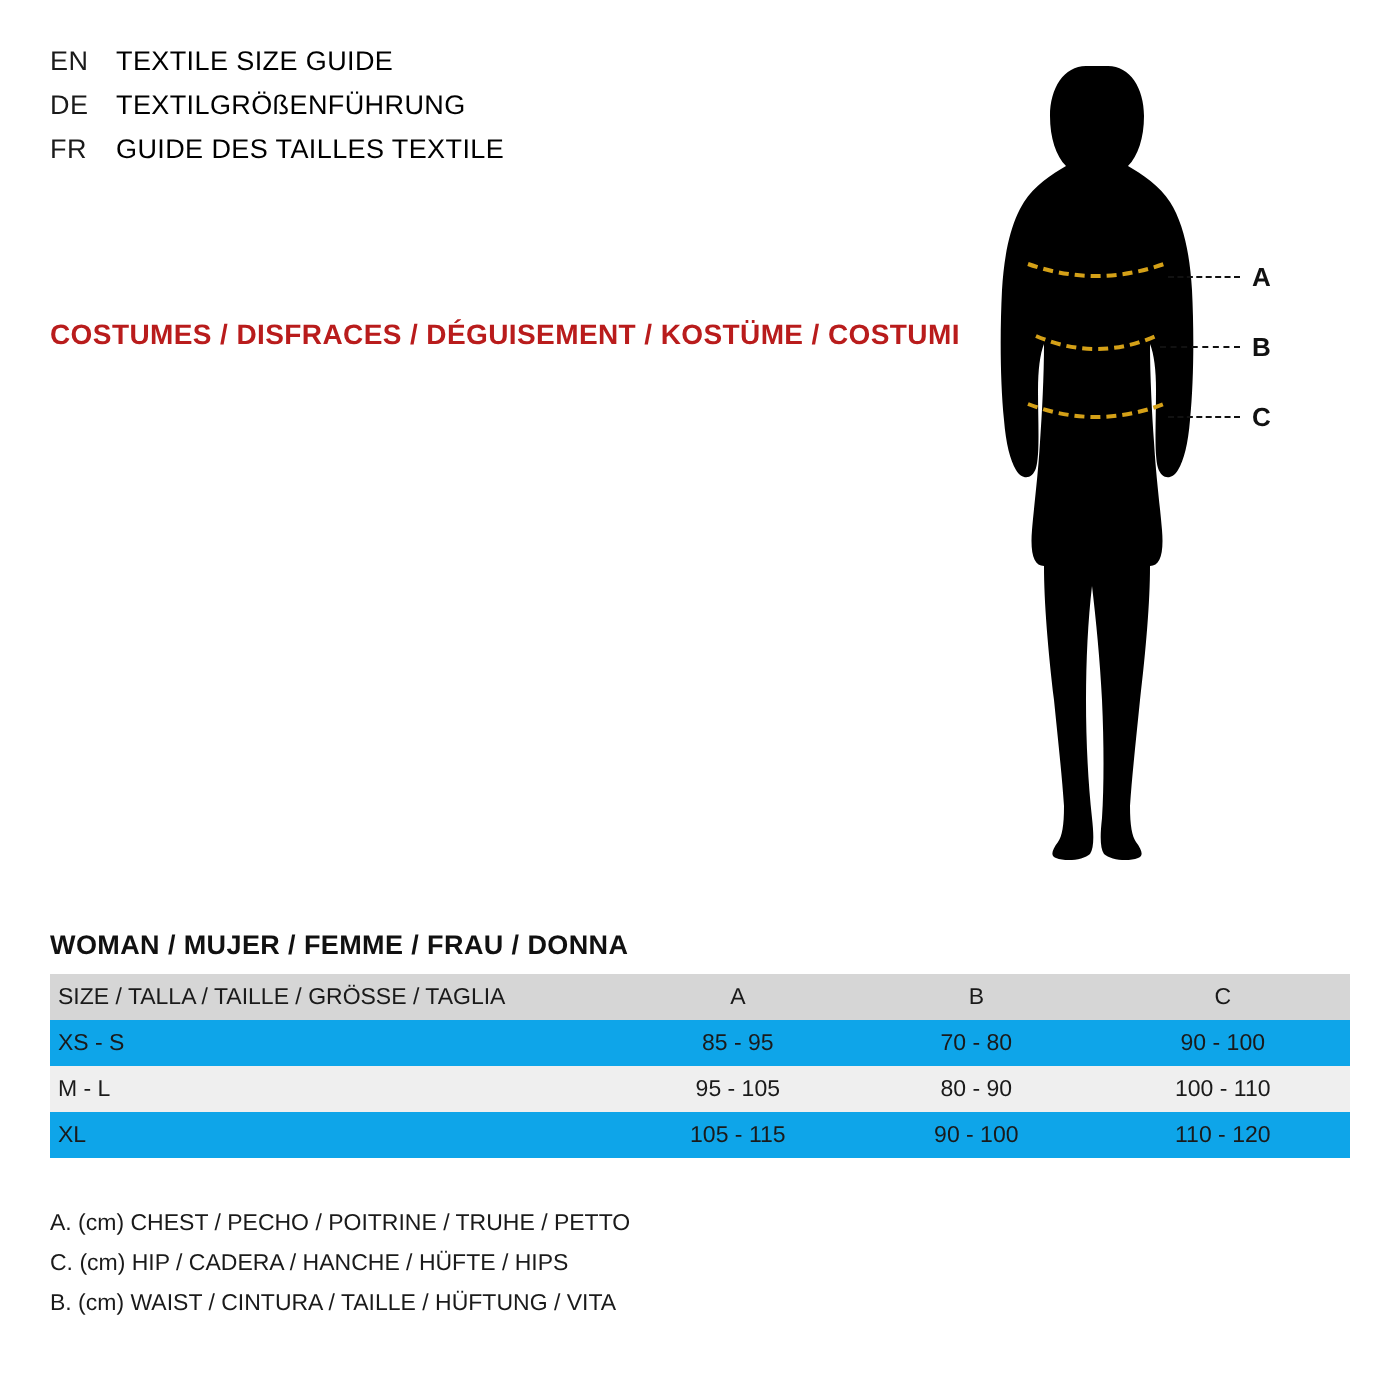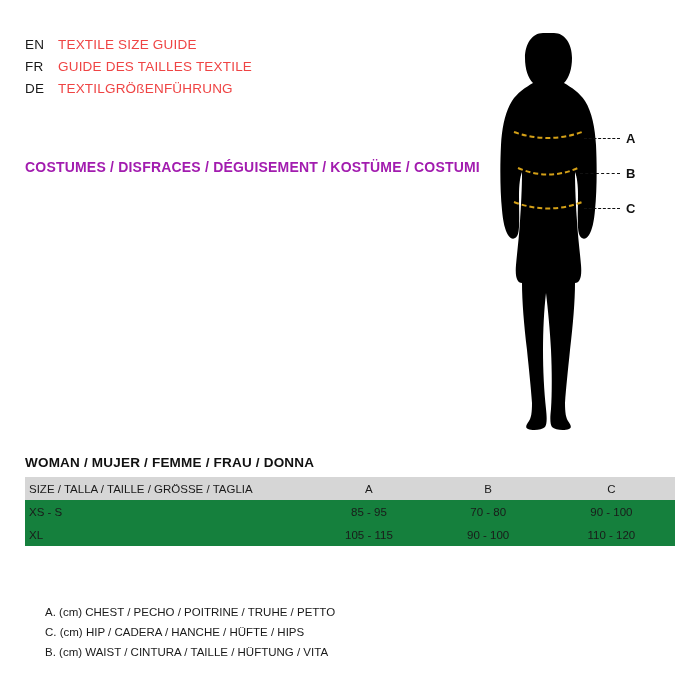--- a/index.html
+++ b/index.html
@@ -19,47 +19,47 @@
   .page {
     position: relative;
     width: 700px;
     height: 700px;
   }
 
   
   .lang-block {
     position: absolute;
     left: 25px;
-    top: 37px;
+    top: 23px;
     width: 420px;
   }
   .lang-row {
     display: flex;
     align-items: baseline;
     height: 22px;
     font-size: 13.5px;
     letter-spacing: 0.2px;
   }
   .lang-code {
     width: 33px;
     flex: 0 0 33px;
     color: #1a1a1a;
   }
   .lang-text {
-    color: #ef4444;
+    color: #000000;
   }
 
   .costumes-line {
     position: absolute;
     left: 25px;
     top: 159px;
     font-size: 14px;
     font-weight: bold;
     letter-spacing: 0.2px;
-    color: #a21caf;
+    color: #b91c1c;
   }
 
   
   .figure-area {
     position: absolute;
     left: 470px;
     top: 25px;
     width: 200px;
     height: 410px;
   }
@@ -77,21 +77,21 @@
     position: absolute;
     font-size: 13px;
     font-weight: bold;
     color: #111111;
   }
 
   
   .table-section {
     position: absolute;
     left: 25px;
-    top: 455px;
+    top: 465px;
     width: 650px;
   }
   .table-title {
     font-size: 13.5px;
     font-weight: bold;
     letter-spacing: 0.2px;
     margin-bottom: 7px;
     color: #111111;
   }
   table.size-table {
@@ -112,57 +112,56 @@
     padding-left: 4px;
     width: 282px;
   }
   tr.head-row {
     background: #d6d6d6;
   }
   tr.row-alt {
     background: #efefef;
   }
   tr.row-plain {
-    background: #15803d;
+    background: #0ea5e9;
   }
   .col-a { width: 120px; }
   .col-b { width: 120px; }
   .col-c { width: 128px; }
 
   
   .legend {
     position: absolute;
     left: 25px;
     top: 602px;
     font-size: 11.5px;
     line-height: 20px;
     color: #1a1a1a;
   }
   .legend div {
     white-space: nowrap;
-    margin-left: 20px;
   }
 </style>
 </head>
 <body>
 
 <div class="page">
 
   <div class="lang-block">
     <div class="lang-row">
       <span class="lang-code">EN</span>
       <span class="lang-text">TEXTILE SIZE GUIDE</span>
     </div>
     <div class="lang-row">
+      <span class="lang-code">DE</span>
+      <span class="lang-text">TEXTILGRÖßENFÜHRUNG</span>
+    </div>
+    <div class="lang-row">
       <span class="lang-code">FR</span>
       <span class="lang-text">GUIDE DES TAILLES TEXTILE</span>
-    </div>
-    <div class="lang-row">
-      <span class="lang-code">DE</span>
-      <span class="lang-text">TEXTILGRÖßENFÜHRUNG</span>
     </div>
   </div>
 
   <div class="costumes-line">COSTUMES / DISFRACES / DÉGUISEMENT / KOSTÜME / COSTUMI</div>
 
   <div class="figure-area">
     <svg class="figure-svg" width="200" height="410" viewBox="0 0 200 410">
       <path fill="#000000" d="
         M 73,8
         C 62,8 55,19 55,33
@@ -234,20 +233,26 @@
           <th class="col-c">C</th>
         </tr>
       </thead>
       <tbody>
         <tr class="row-plain">
           <td class="col-label">XS - S</td>
           <td class="col-a">85 - 95</td>
           <td class="col-b">70 - 80</td>
           <td class="col-c">90 - 100</td>
         </tr>
+        <tr class="row-alt">
+          <td class="col-label">M - L</td>
+          <td class="col-a">95 - 105</td>
+          <td class="col-b">80 - 90</td>
+          <td class="col-c">100 - 110</td>
+        </tr>
         <tr class="row-plain">
           <td class="col-label">XL</td>
           <td class="col-a">105 - 115</td>
           <td class="col-b">90 - 100</td>
           <td class="col-c">110 - 120</td>
         </tr>
       </tbody>
     </table>
   </div>
 

